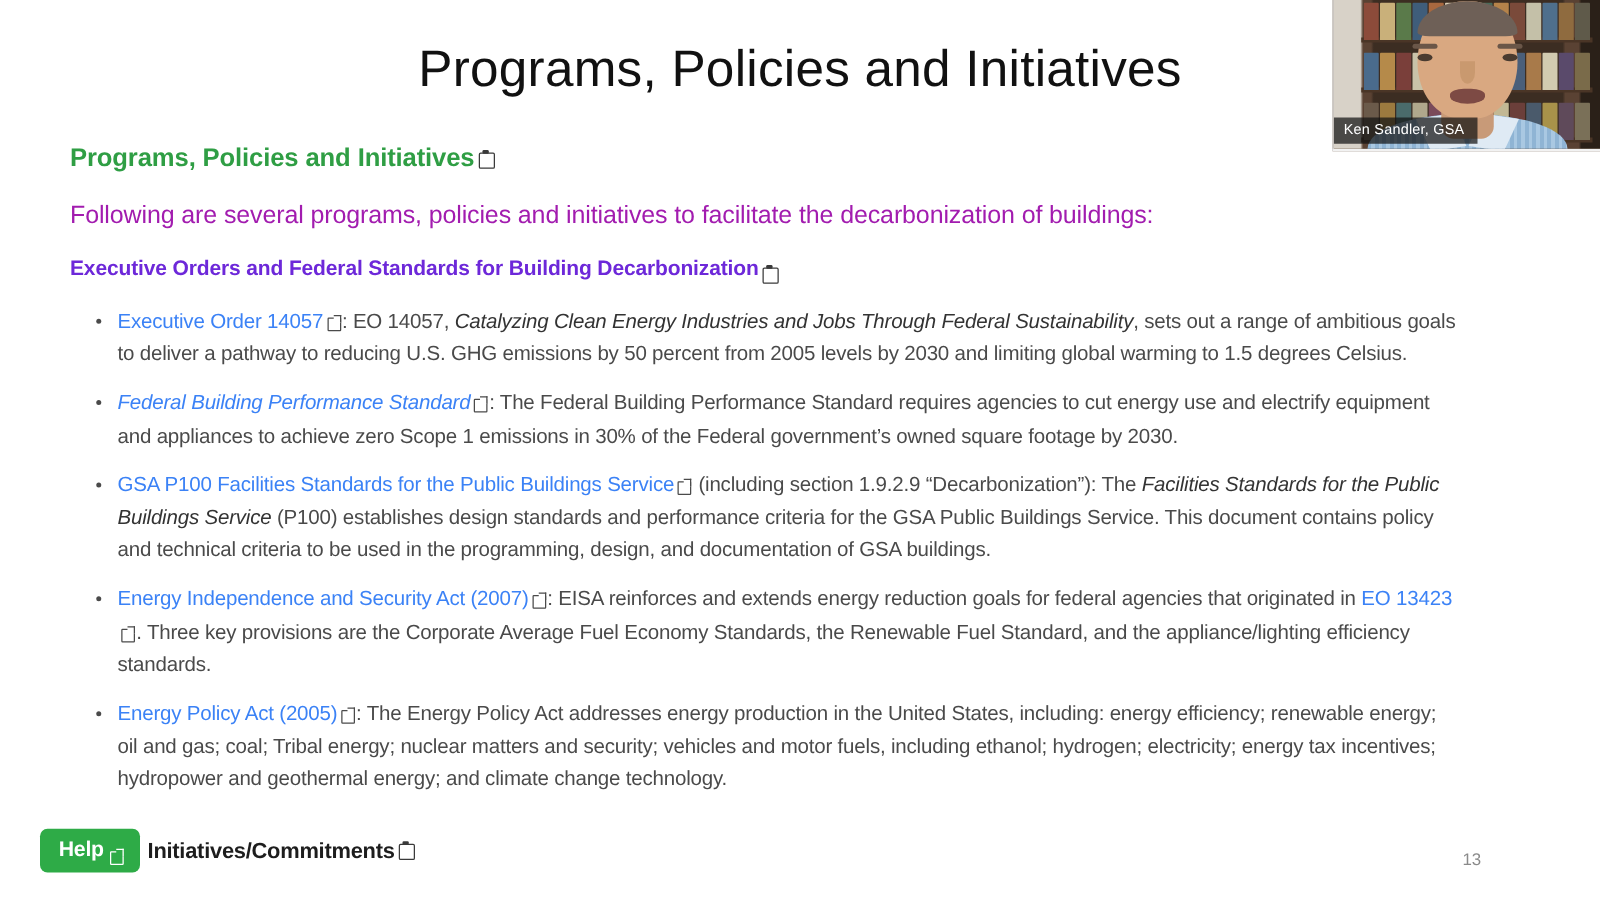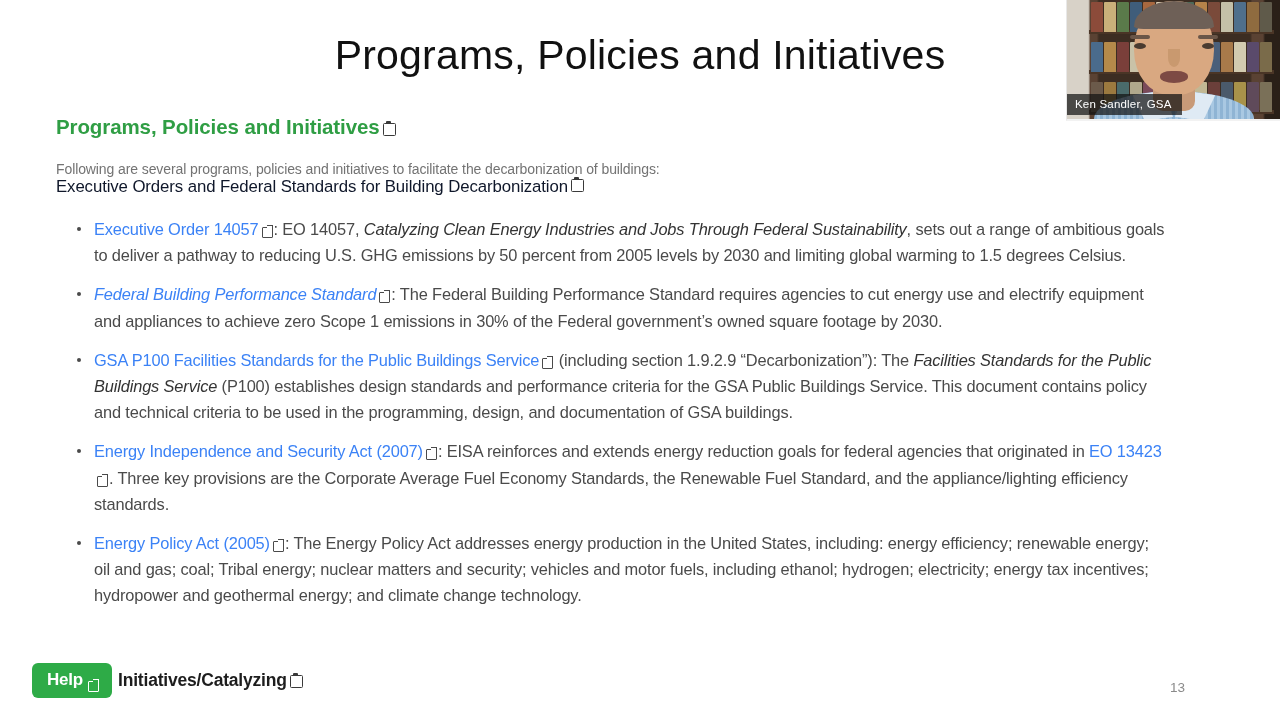--- a/index.html
+++ b/index.html
@@ -38,32 +38,33 @@
     font-size: 20.5px;
     font-weight: 700;
     letter-spacing: -.1px;
     margin-bottom: 22px;
     display: flex;
     align-items: baseline;
     gap: 1px;
   }
 
   .intro-line {
-    font-size: 14px;
-    color: #737373;
+    font-size: 20px;
+    color: #a21caf;
+    margin-bottom: 21px;
     letter-spacing: -.1px;
   }
 
   .sub-heading {
     font-size: 16.8px;
-    font-weight: 400;
-    color: #0f172a;
+    font-weight: 700;
+    color: #6d28d9;
     margin-bottom: 19px;
     display: flex;
-    align-items: flex-start;
+    align-items: flex-end;
     gap: 1px;
     letter-spacing: -.1px;
   }
 
   ul.bullets {
     list-style: none;
     margin: 0; padding: 0;
   }
   ul.bullets > li {
     position: relative;
@@ -381,21 +382,21 @@
 
     </ul>
   </div>
 
   <div class="footer-row">
     <button class="help-btn">
       <span>Help</span>
       <span class="ext-white"></span>
     </button>
     <div class="footer-heading">
-      <span>Initiatives/Catalyzing</span>
+      <span>Initiatives/Commitments</span>
       <span class="icon-clipboard"></span>
     </div>
   </div>
 
   <div class="page-number">13</div>
 
   <div class="webcam">
     <div class="wc-wall"></div>
 
     <div class="shelf" style="top:30px"></div>

